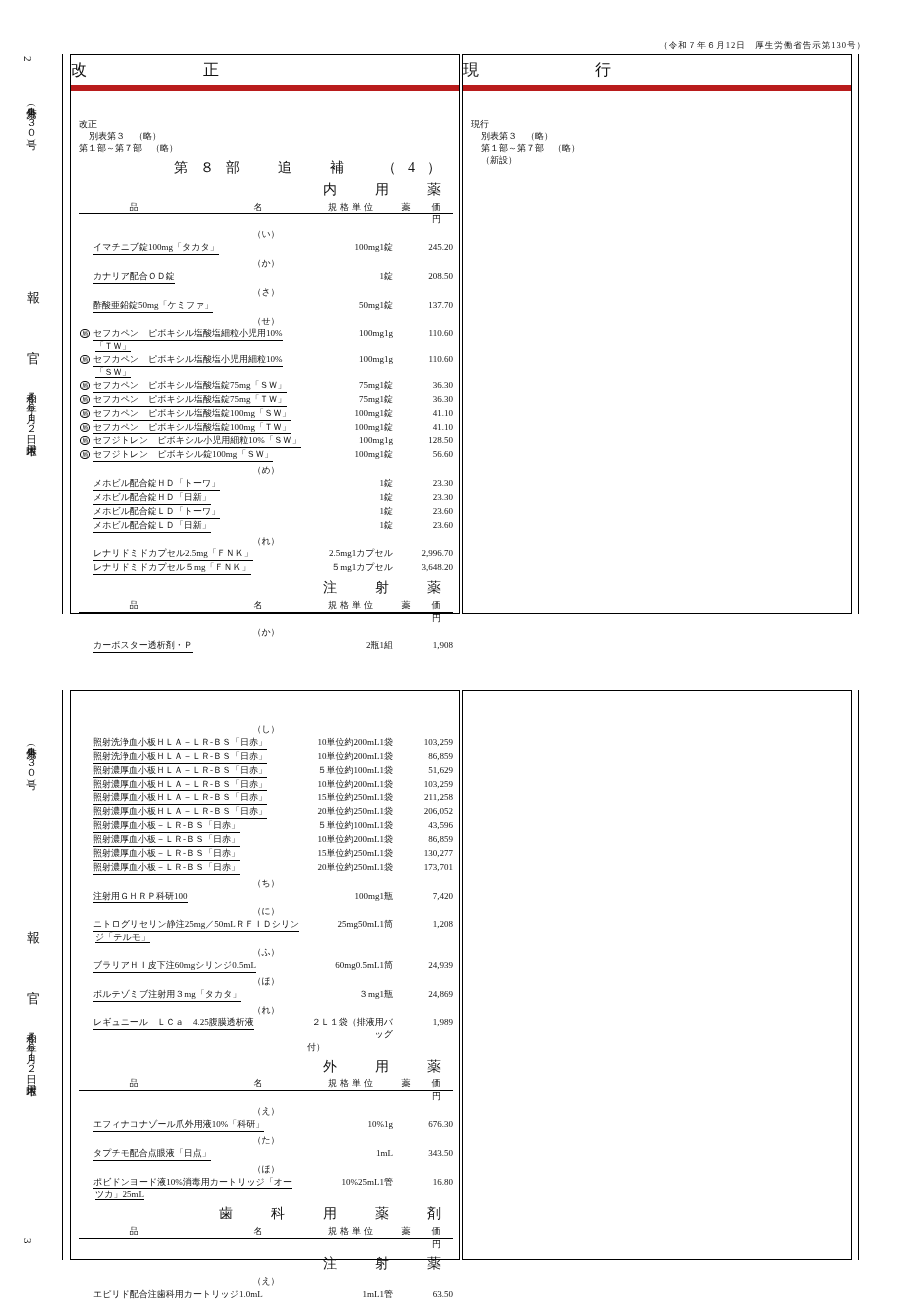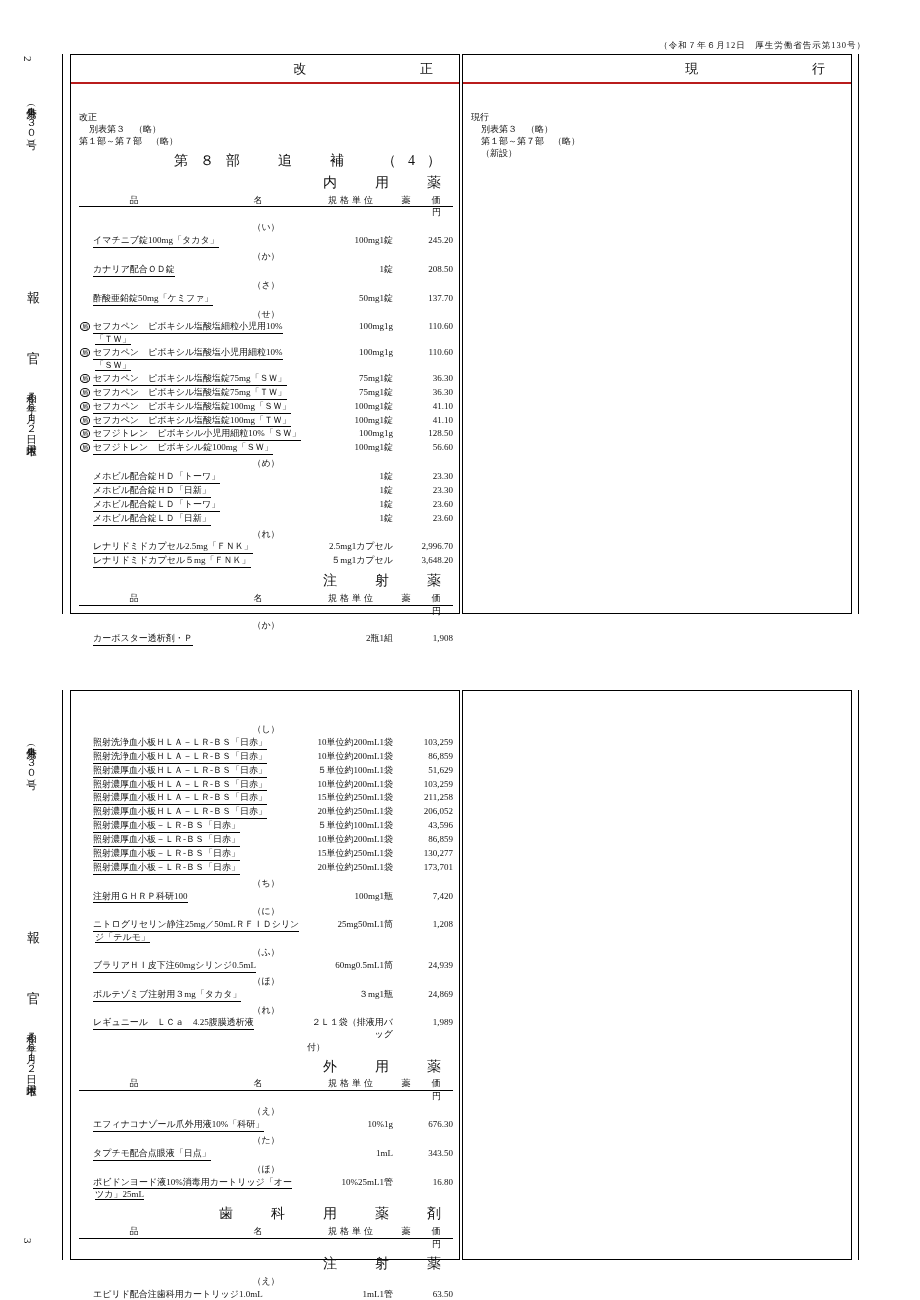--- a/index.html
+++ b/index.html
@@ -34,25 +34,25 @@
     border-left:1px solid #000;
     border-right:1px solid #000;
   }
   .col{
     position:absolute;
     border:1px solid #000;
     box-sizing:border-box;
     background:#fff;
   }
   .colhead{
-    text-align:right;
-    font-size:13px;
+    text-align:left;
+    font-size:16px;
     letter-spacing:26px;
     padding:5px 0 4px 0;
-    border-bottom:2px solid #b91c1c;
+    border-bottom:6px solid #b91c1c;
     box-sizing:border-box;
   }
   .colbody{padding:4px 6px 6px 8px;font-size:9px;line-height:1.32;margin-top:24px;}
 
   .kanpo{font-size:9px;}
   .indent1{padding-left:10px;}
 
   
   .hdrrow{
     display:flex;align-items:flex-end;font-size:9px;margin-top:2px;

